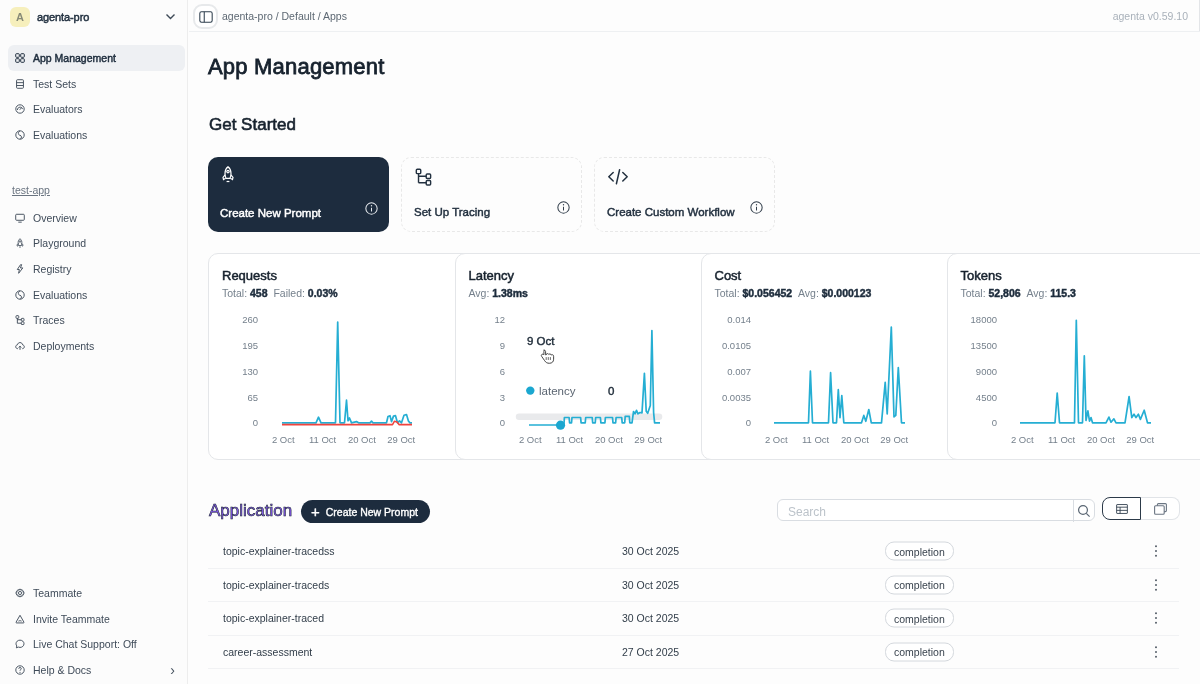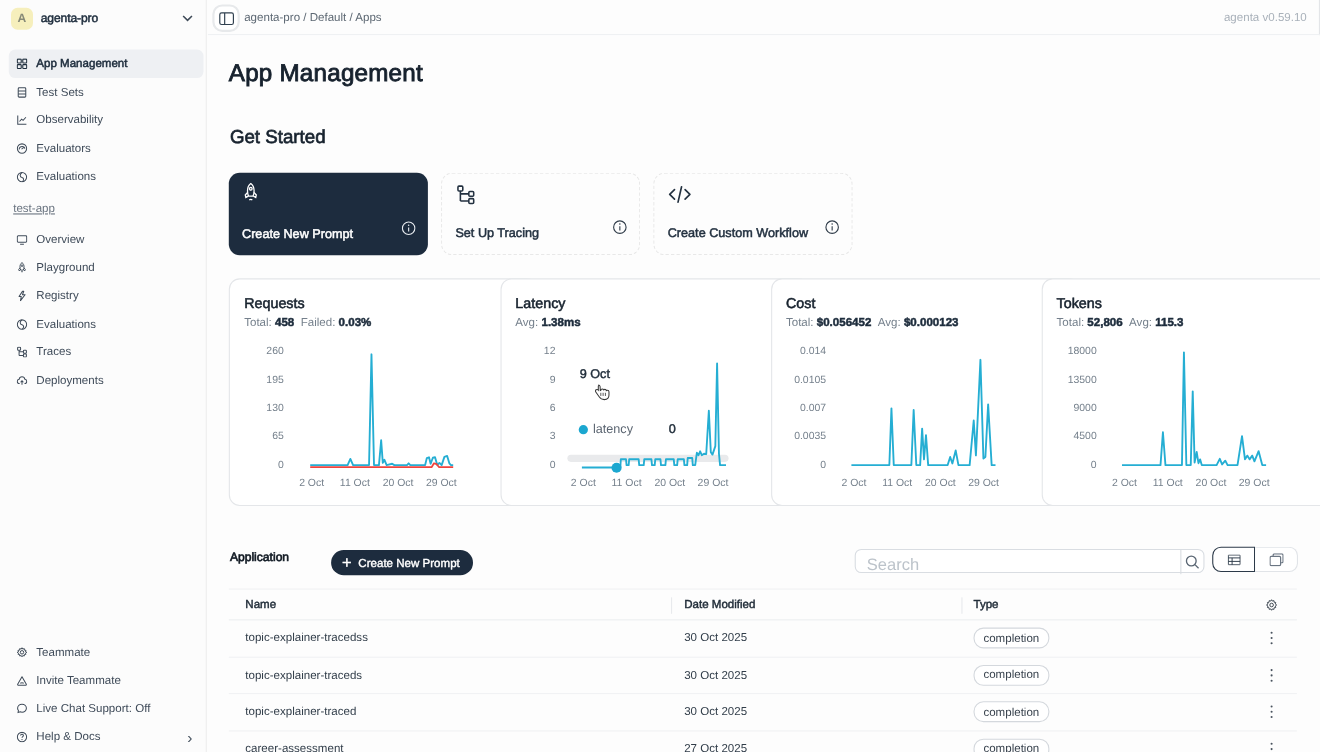--- a/index.html
+++ b/index.html
@@ -47,25 +47,25 @@
 .sc-title { position:absolute; left:13px; top:14px; font-size:13px; font-weight:normal; -webkit-text-stroke:0.5px #17222e; color:#17222e; }
 .sc-sub { position:absolute; left:13px; top:33px; font-size:10.5px; color:#75808c; }
 .sc-sub b { color:#1d2c3c; font-weight:bold; -webkit-text-stroke:0.45px #1d2c3c; }
 .sc-chart { position:absolute; left:0; top:0; }
 .ax { font-size:9.5px; fill:#75808c; }
 .tt-title { font-size:11.5px; fill:#222f3c; stroke:#222f3c; stroke-width:0.4; }
 .tt-lab { font-size:11.5px; fill:#5c6672; }
 .tt-val { font-size:11.5px; fill:#222f3c; stroke:#222f3c; stroke-width:0.4; }
 
 .approw { position:absolute; left:19px; top:464px; width:971px; height:28px; }
-.app-h { position:absolute; left:1px; top:5px; font-size:11px; font-weight:normal; -webkit-text-stroke:0.6px #17222e; color:#000000; }
+.app-h { position:absolute; left:1px; top:5px; font-size:17px; font-weight:normal; -webkit-text-stroke:0.6px #17222e; color:#8b5cf6; }
 .btn-dark { position:absolute; left:93px; top:4px; height:23px; padding:0 12px 0 10px; background:#1d2c3e; color:#fff; border-radius:11.5px; font-size:10.5px; display:flex; align-items:center; -webkit-text-stroke:0.35px #fff; }
 .btn-dark .plus { font-size:15px; margin-right:6px; font-weight:normal; }
 .search { position:absolute; left:569px; top:3px; width:318px; height:22px; border:1px solid #d9dde2; border-radius:6px; background:#fff; }
-.search .ph { position:absolute; left:10px; top:4.5px; font-size:15px; color:#bcc3ca; }
+.search .ph { position:absolute; left:10px; top:4.5px; font-size:12px; color:#bcc3ca; }
 .search .sep { position:absolute; right:20px; top:0; width:1px; height:22px; background:#d9dde2; }
 .search .mag { position:absolute; right:3px; top:4px; }
 .vtoggle { position:absolute; left:894px; top:1px; height:23px; display:flex; }
 .vt { width:39px; height:23px; display:flex; align-items:center; justify-content:center; background:#fff; }
 .vt.sel { border:1.5px solid #2c3a49; border-radius:8px 0 0 8px; }
 .vt.un { border:1px solid #e1e4e8; border-left:none; border-radius:0 8px 8px 0; }
 
 .table { position:absolute; left:19px; top:503px; width:971px; }
 .thead { position:relative; height:29px; border-top:1px solid #f1f2f4; border-bottom:1px solid #eceef0; font-size:10.5px; font-weight:normal; -webkit-text-stroke:0.4px #222e3a; color:#222e3a; }
 .thead .sep1 { position:absolute; left:402px; top:7px; width:1px; height:15px; background:#e8eaed; }
@@ -105,31 +105,20 @@
 <div class="nav-item">
           <span class="nic">
             <svg width="10" height="10" viewBox="0 0 14 14">
               <g fill="none" stroke="currentColor" stroke-width="1.3">
                 <rect x="2.2" y="1" width="9.6" height="12" rx="1.2"></rect>
                 <path d="M2.2,5.1 H11.8 M2.2,9.1 H11.8"></path>
               </g>
             </svg>
           </span>
           <span>Test Sets</span>
-        </div>
-<div class="nav-item">
-          <span class="nic">
-            <svg width="10" height="10" viewBox="0 0 14 14">
-              <g fill="none" stroke="currentColor" stroke-width="1.3">
-                <path d="M1.6,1.3 V12.4 H12.6"></path>
-                <path d="M3.8,9 L6.5,6 L8.4,7.6 L12,3.6"></path>
-              </g>
-            </svg>
-          </span>
-          <span>Observability</span>
         </div>
 <div class="nav-item">
           <span class="nic">
             <svg width="10" height="10" viewBox="0 0 14 14">
               <g fill="none" stroke="currentColor" stroke-width="1.3">
                 <circle cx="7" cy="7" r="5.9"></circle>
                 <path d="M3.4,8.4 C3.4,6 5,4.4 7.3,4.4 C9.2,4.4 10.4,5.5 10.6,7.1"></path>
                 <path d="M6.4,7.8 L9.4,5.6"></path>
               </g>
             </svg>
@@ -442,35 +431,20 @@
               <g fill="none" stroke="#6b7683" stroke-width="1.1">
                 <path d="M3.4,2.8 V1.6 C3.4,1 3.8,0.6 4.4,0.6 H11.4 C12,0.6 12.4,1 12.4,1.6 V7.6 C12.4,8.2 12,8.6 11.4,8.6 H10.2"></path>
                 <rect x="0.6" y="2.8" width="9.6" height="8.4" rx="1"></rect>
               </g>
             </svg>
           </div>
     </div>
   </div>
 
   <div class="table">
-    <div class="thead">
-      <div class="c-name">Name</div>
-      <div class="c-date">Date Modified</div>
-      <div class="c-type">Type</div>
-      <div class="c-act">
-            <svg width="12" height="12" viewBox="0 0 14 14">
-              <g fill="none" stroke="#39434e" stroke-width="1">
-                <circle cx="7" cy="7" r="1.9"></circle>
-                <path d="M7,1.4 L7.85,2.85 L9.5,2.35 L9.7,4.1 L11.4,4.3 L10.85,5.9 L12.4,7 L10.85,8.1 L11.4,9.7 L9.7,9.9 L9.5,11.65 L7.85,11.15 L7,12.6 L6.15,11.15 L4.5,11.65 L4.3,9.9 L2.6,9.7 L3.15,8.1 L1.6,7 L3.15,5.9 L2.6,4.3 L4.3,4.1 L4.5,2.35 L6.15,2.85 Z" stroke-linejoin="round"></path>
-              </g>
-            </svg>
-          </div>
-      <div class="sep1"></div>
-          <div class="sep2"></div>
-    </div>
 <div class="trow">
 <div class="c-name">topic-explainer-tracedss</div>
           <div class="c-date">30 Oct 2025</div>
 <div class="c-type"><span class="chip">completion</span></div>
 <div class="c-act">
             <svg width="4" height="14" viewBox="0 0 4 14">
               <g fill="#49535e">
                 <circle cx="2" cy="2.2" r="0.95"></circle>
                 <circle cx="2" cy="7" r="0.95"></circle>
                 <circle cx="2" cy="11.8" r="0.95"></circle>

